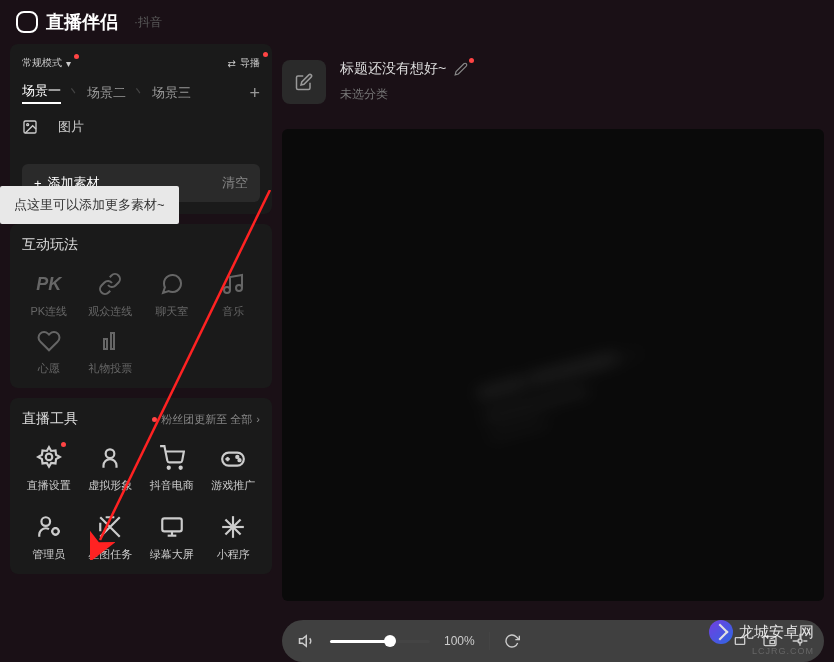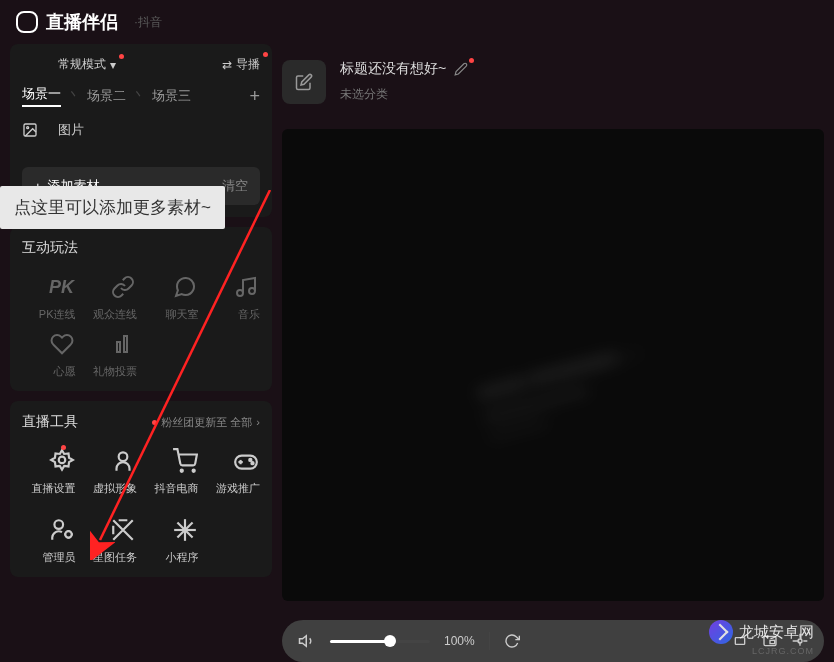--- a/index.html
+++ b/index.html
@@ -10,43 +10,43 @@
     .logo-icon { width: 22px; height: 22px; border: 2.5px solid #fff; border-radius: 8px; }
     .logo-text { font-size: 18px; font-weight: 600; }
     .logo-sub { font-size: 12px; color: #5a5a5a; margin-left: 8px; }
     
     .main { display: flex; height: calc(100% - 44px); }
     
     .sidebar { width: 282px; padding: 0 10px; display: flex; flex-direction: column; gap: 10px; overflow: visible; }
     
     .panel { background: #1a1a1a; border-radius: 8px; padding: 12px; }
     
-    .mode-row { display: flex; justify-content: space-between; align-items: center; font-size: 12px; color: #ccc; margin-bottom: 12px; position: relative; margin-left: 36px; }
+    .mode-row { display: flex; justify-content: space-between; align-items: center; font-size: 10px; color: #ccc; margin-bottom: 12px; position: relative; }
     .mode-left { display: flex; align-items: center; gap: 4px; position: relative; }
     .red-dot { width: 5px; height: 5px; background: #ff4444; border-radius: 50%; position: absolute; top: -2px; right: -8px; }
     .mode-right { display: flex; align-items: center; gap: 4px; position: relative; }
     
     .scene-row { display: flex; align-items: center; gap: 6px; font-size: 14px; color: #999; margin-bottom: 14px; }
     .scene-item { cursor: pointer; font-size: 13px; }
     .scene-item.active { color: #fff; border-bottom: 2px solid #fff; padding-bottom: 2px; }
     .scene-sep { color: #444; }
     .add-scene { margin-left: auto; color: #999; font-size: 18px; cursor: pointer; }
     
     .source-row { display: flex; align-items: center; gap: 20px; color: #ccc; font-size: 13px; }
     
-    .tooltip { position: absolute; left: 0; top: 186px; background: #e8e8e8; color: #333; padding: 10px 14px; font-size: 17px; border-radius: 2px; z-index: 100; }
+    .tooltip { position: absolute; left: 0; top: 186px; background: #e8e8e8; color: #333; padding: 10px 14px; font-size: 13px; border-radius: 2px; z-index: 100; }
     
     .add-source-row { display: flex; justify-content: space-between; background: #2a2a2a; border-radius: 6px; padding: 10px 12px; margin-top: 28px; }
     .add-source-btn { display: flex; align-items: center; gap: 6px; font-size: 13px; color: #fff; cursor: pointer; }
     .clear-btn { font-size: 13px; color: #888; cursor: pointer; }
     
     .section-title { font-size: 14px; color: #ddd; margin-bottom: 16px; }
     
     .grid-4 { display: grid; grid-template-columns: repeat(4, 1fr); gap: 8px; }
-    .grid-item { display: flex; flex-direction: column; align-items: flex-end; gap: 6px; cursor: pointer; position: relative; }
+    .grid-item { display: flex; flex-direction: column; align-items: center; gap: 6px; cursor: pointer; position: relative; }
     .grid-icon { width: 28px; height: 28px; color: #666; display: flex; align-items: center; justify-content: center; }
     .grid-label { font-size: 11px; color: #666; }
     .grid-item.active .grid-icon { color: #ccc; }
     .grid-item.active .grid-label { color: #ccc; }
     
     .tool-header { display: flex; align-items: center; justify-content: space-between; margin-bottom: 16px; }
     .tool-title { font-size: 14px; color: #ddd; }
     .tool-badge { display: flex; align-items: center; gap: 4px; font-size: 11px; color: #888; }
     .tool-dot { width: 5px; height: 5px; background: #ff4444; border-radius: 50%; }
     
@@ -259,20 +259,30 @@
               <svg width="26" height="26" viewBox="0 0 24 24" fill="none" stroke="currentColor" stroke-width="2">
                 <path d="M3 3l18 18M3 21L21 3"></path>
                 <path d="M8 3h8M3 8v8"></path>
               </svg>
             </div>
             <span class="grid-label">星图任务</span>
           </div>
         <div class="grid-item active">
             <div class="grid-icon">
               <svg width="26" height="26" viewBox="0 0 24 24" fill="none" stroke="currentColor" stroke-width="2">
+                <rect x="3" y="4" width="18" height="12" rx="2"></rect>
+                <line x1="8" y1="20" x2="16" y2="20"></line>
+                <line x1="12" y1="16" x2="12" y2="20"></line>
+              </svg>
+            </div>
+            <span class="grid-label">绿幕大屏</span>
+          </div>
+        <div class="grid-item active">
+            <div class="grid-icon">
+              <svg width="26" height="26" viewBox="0 0 24 24" fill="none" stroke="currentColor" stroke-width="2">
                 <line x1="12" y1="2" x2="12" y2="22"></line>
                 <line x1="2" y1="12" x2="22" y2="12"></line>
                 <line x1="5" y1="5" x2="19" y2="19"></line>
                 <line x1="19" y1="5" x2="5" y2="19"></line>
               </svg>
             </div>
             <span class="grid-label">小程序</span>
           </div>
       </div>
     </div>

